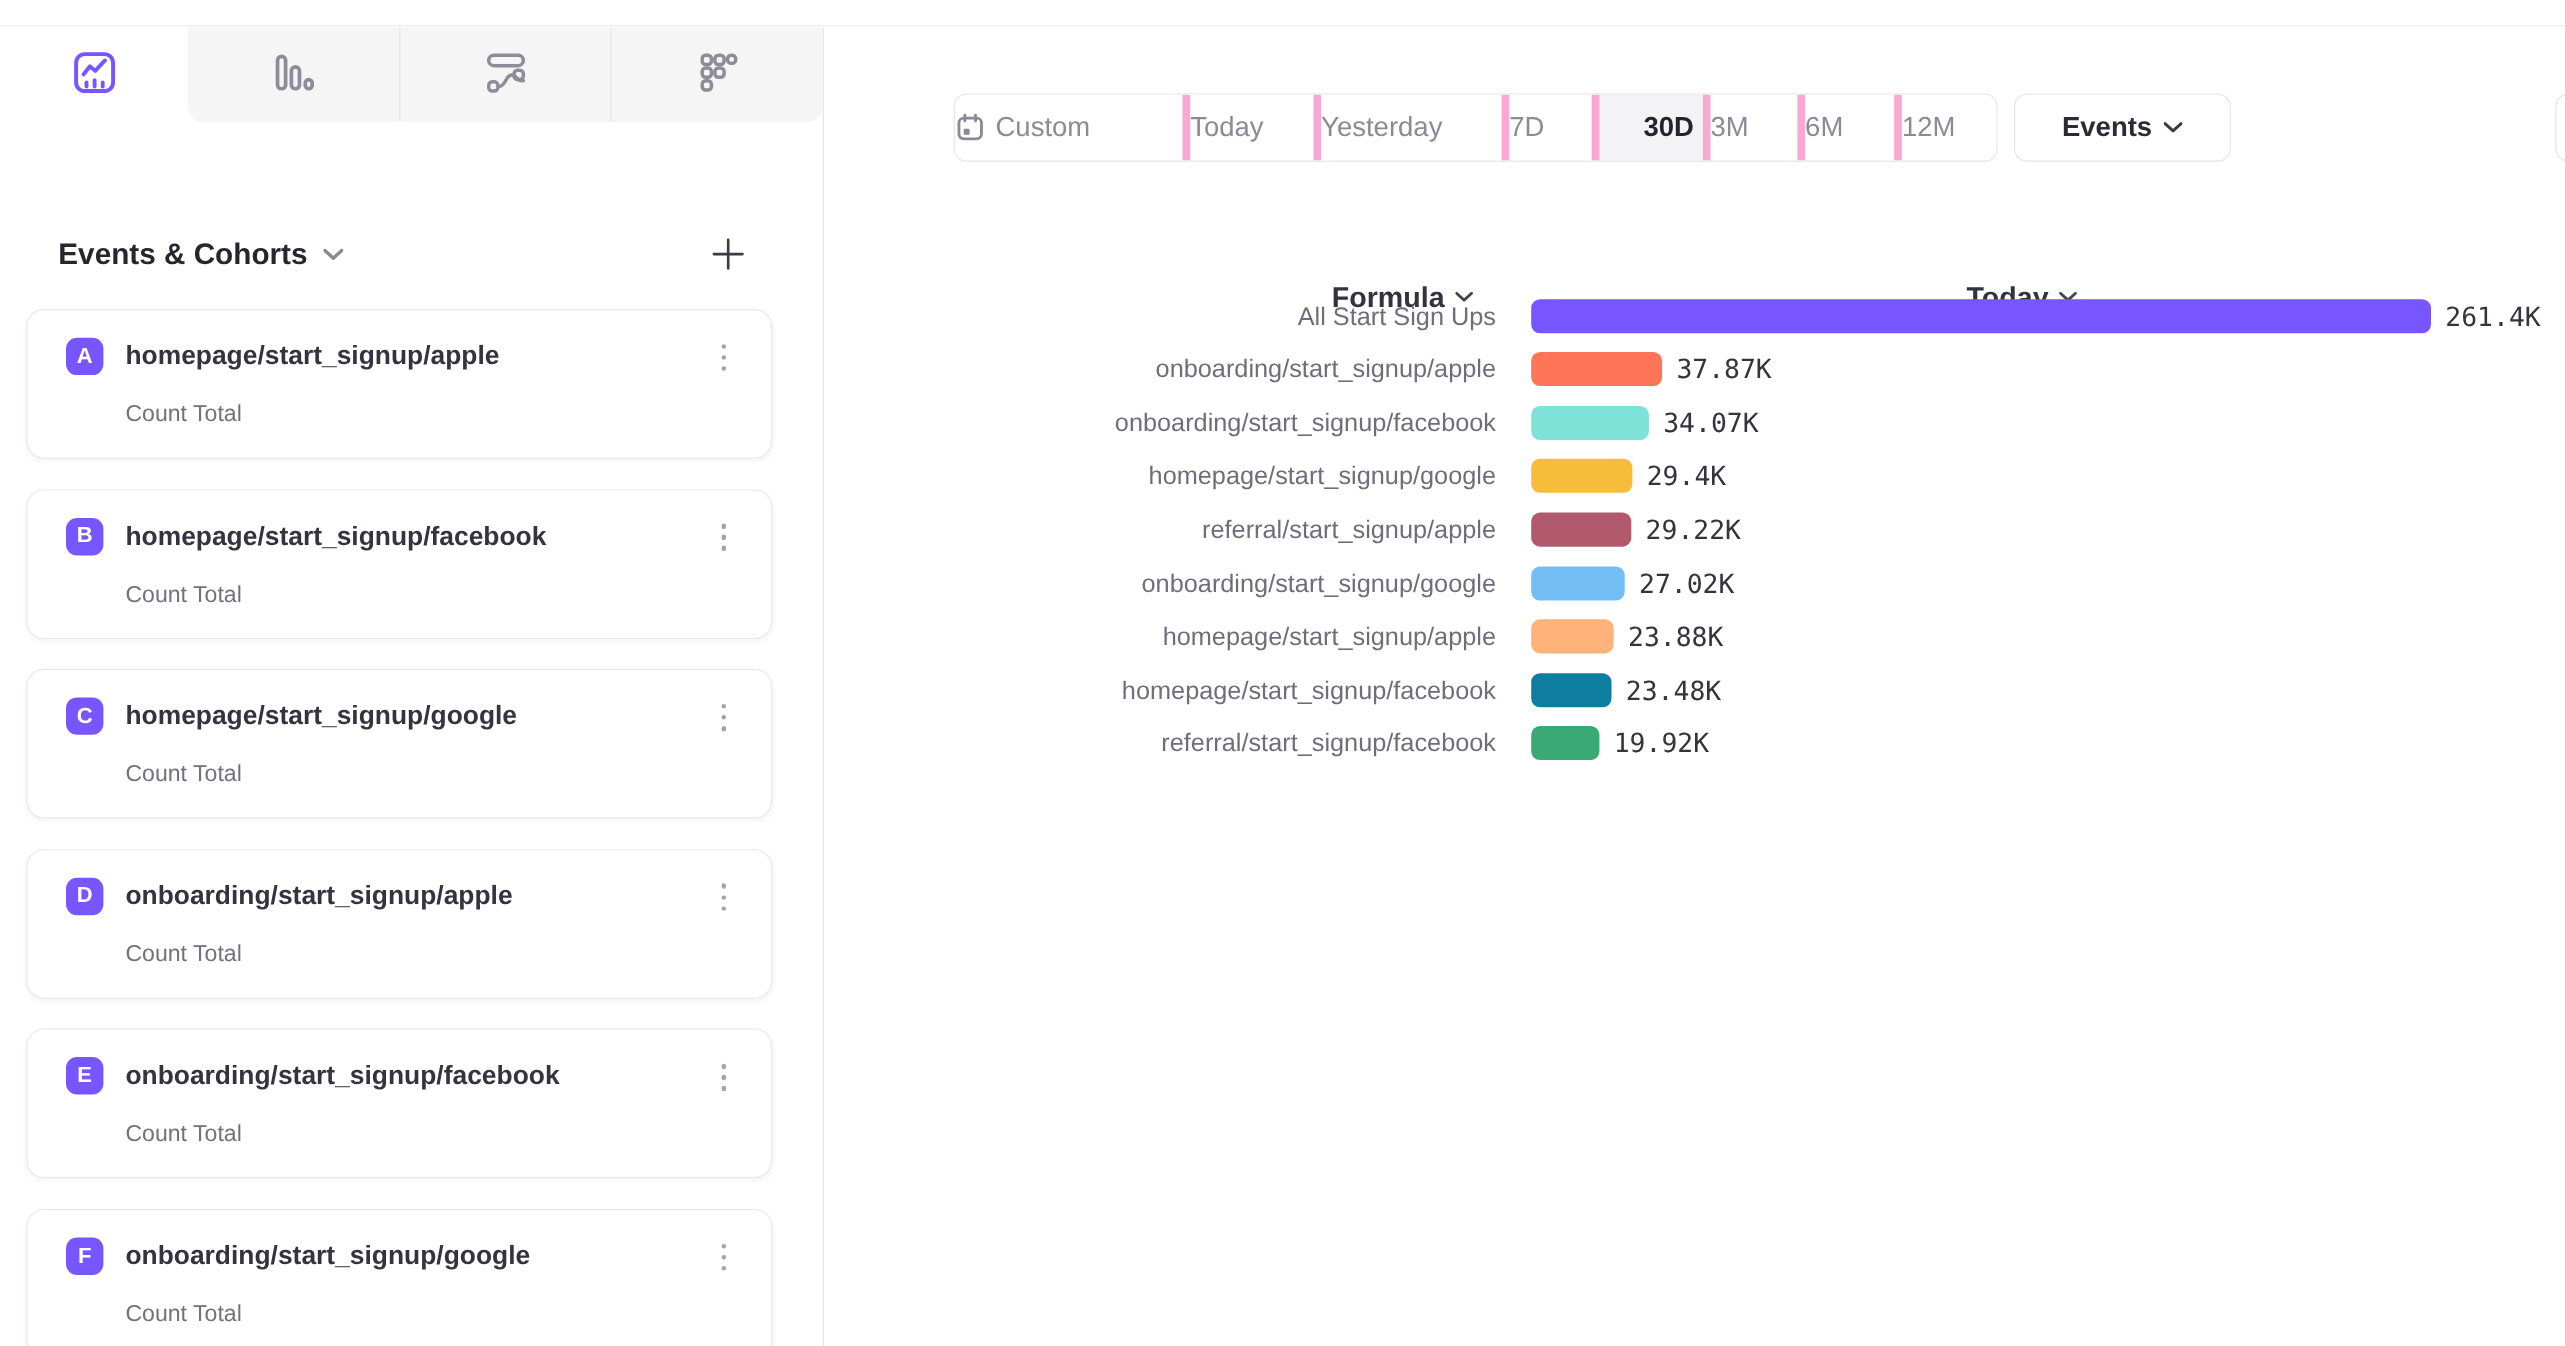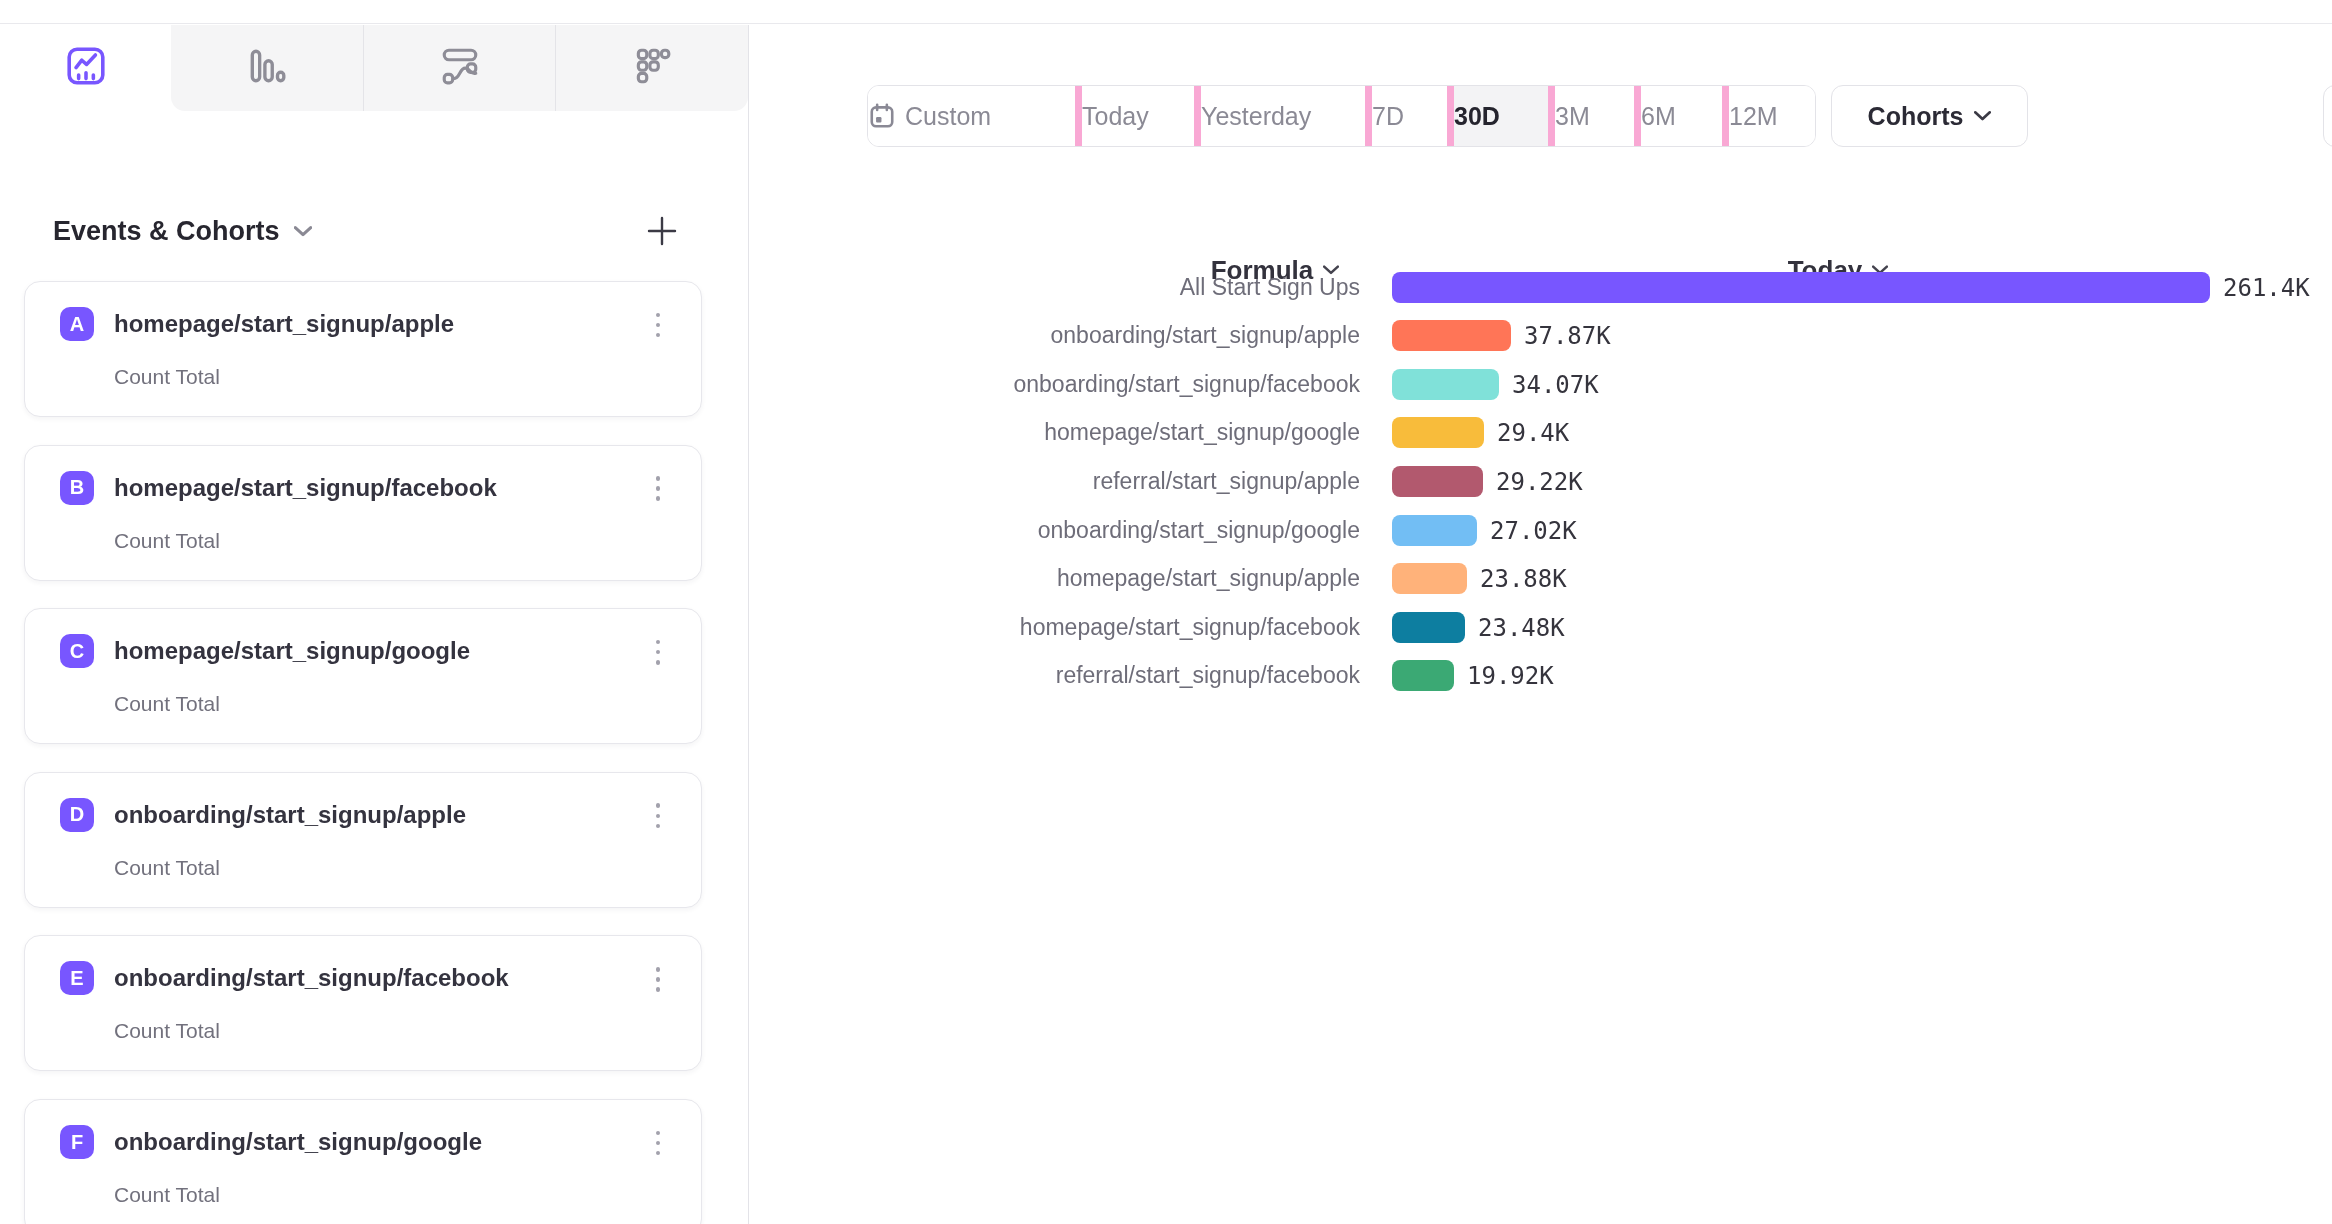--- a/index.html
+++ b/index.html
@@ -40,21 +40,21 @@
   .kebab { position:absolute; right:28px; top:27px; width:30px; height:32px; display:flex;
            flex-direction:column; align-items:center; justify-content:center; gap:5.5px; cursor:pointer; }
   .kebab i { width:4.6px; height:4.6px; border-radius:50%; background:#a2a1ac; }
 
   
   .date-control { position:absolute; left:867px; top:85px; height:62px; display:flex;
                   border:1px solid #e3e3e8; border-radius:12px; overflow:hidden; background:#fff; }
   .seg { display:flex; align-items:center; justify-content:flex-start; gap:9px;
          font-size:25px; color:#8b8a95; cursor:pointer; background:#fff; }
   .seg + .seg { border-left:7px solid #f9a8d4; }
-  .seg.sel { background:#f3f3f5; color:#25242e; font-weight:700; }
+  .seg.sel { background:#f3f3f5; color:#25242e; font-weight:700;padding-left:40px; }
 
   .compare-btn { position:absolute; left:1831px; top:85px; width:197px; height:62px;
                  border:1px solid #e3e3e8; border-radius:12px; background:#fff;
                  display:flex; align-items:center; justify-content:center; gap:11px;
                  font-size:25px; font-weight:600; color:#2b2a35; cursor:pointer; }
   .edge-btn { position:absolute; left:2323px; top:85px; width:48px; height:62px;
               border:1px solid #e3e3e8; border-radius:12px; background:#fff; cursor:pointer; }
 
   
   .col-header { position:absolute; top:213px; width:260px; height:32px; display:flex;
@@ -226,21 +226,21 @@
     </div>
     <div class="seg" style="width: 88px;">
       <span>6M</span>
     </div>
     <div class="seg" style="width: 93px;">
       <span>12M</span>
     </div>
   </div>
 
 <div class="compare-btn">
-  <span>Cohorts</span>
+  <span>Events</span>
   <svg width="17" height="10" viewBox="0 0 14 8" fill="none">
     <path d="M1 1l6 5.5L13 1" stroke="#3b3a45" stroke-width="2.2" stroke-linecap="round" stroke-linejoin="round"></path>
   </svg>
 </div>
 
 <div class="edge-btn"></div>
 
 <div class="col-header" id="formula-header">
   <span>Formula</span>
   <svg width="16" height="10" viewBox="0 0 14 8" fill="none">

